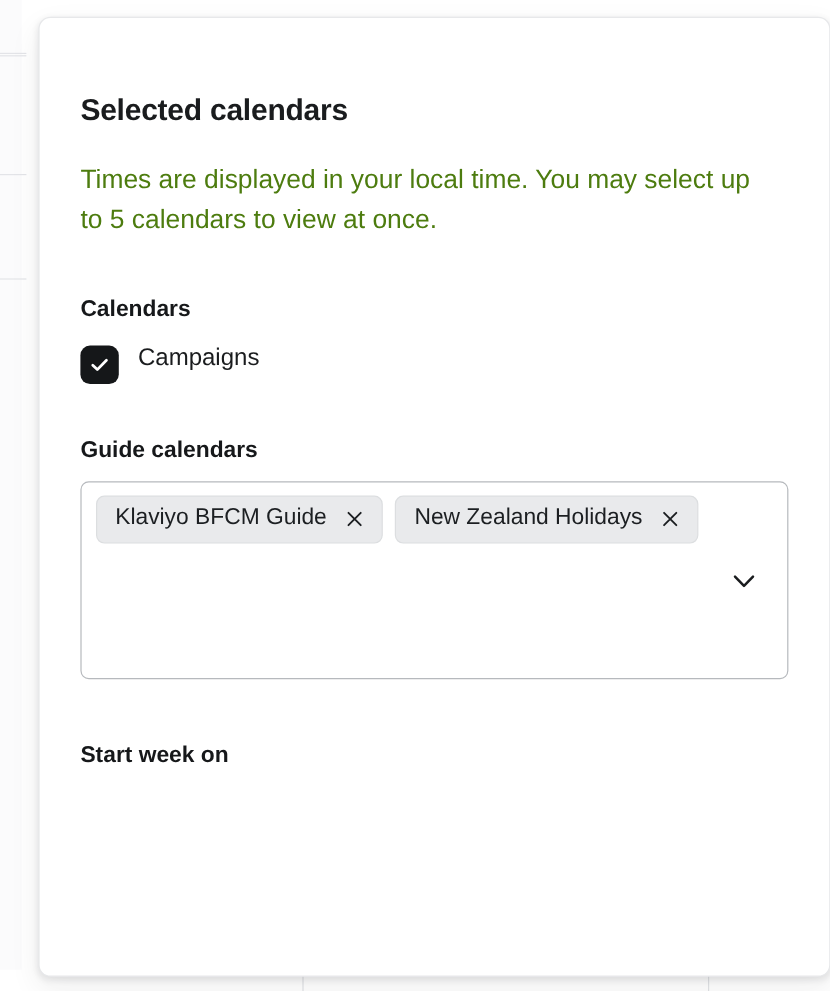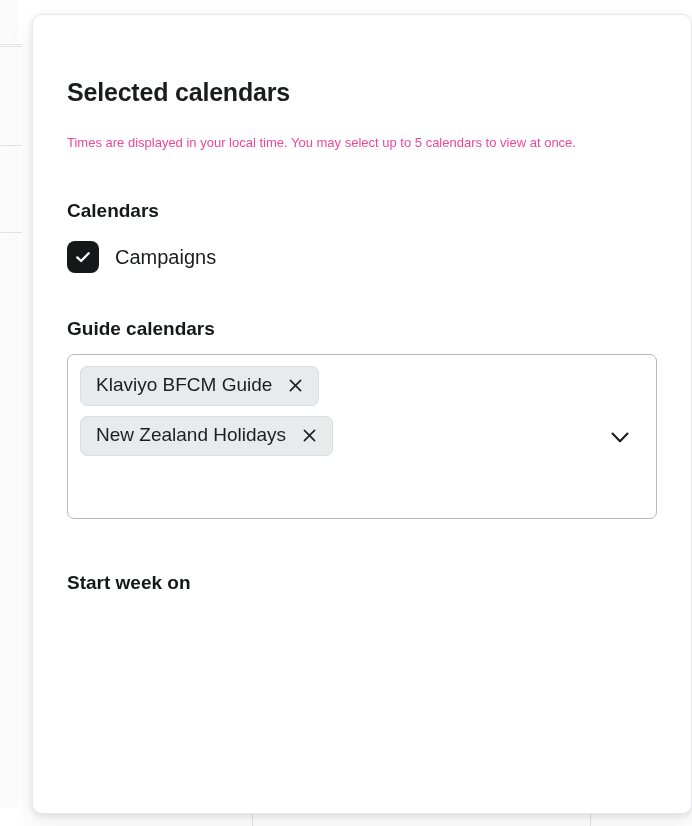--- a/index.html
+++ b/index.html
@@ -106,41 +106,41 @@
   .modal-title {
     font-size: 25px;
     font-weight: 700;
     color: #1a1c1e;
     letter-spacing: -0.2px;
     margin: 0;
     line-height: 1.2;
   }
 
   .modal-desc {
-    font-size: 13px;
+    font-size: 22px;
     font-weight: 400;
-    color: #ec4899;
+    color: #4d7c0f;
     line-height: 1.52;
     margin: 26px 0 0 0;
     max-width: 560px;
   }
 
   .section-label {
     font-size: 19px;
     font-weight: 700;
     color: #16181a;
     margin: 0;
     line-height: 1.25;
   }
 
   #calendars-section { margin-top: 46px; }
 
   .checkbox-row {
     display: flex;
-    align-items: center;
+    align-items: flex-start;
     margin-top: 18px;
     gap: 16px;
   }
   .checkbox-box {
     width: 32px;
     height: 32px;
     border-radius: 8px;
     background: #151719;
     display: flex;
     align-items: center;
@@ -164,21 +164,21 @@
     background: #ffffff;
     min-height: 165px;
     box-sizing: border-box;
     padding: 11px 12px 12px 12px;
     display: flex;
     align-items: flex-start;
     position: relative;
   }
   .chips {
     display: flex;
-    flex-direction: column;
+    flex-direction: row;
     align-items: flex-start;
     gap: 10px;
     flex: 1 1 auto;
     min-width: 0;
   }
   .chip {
     display: inline-flex;
     align-items: center;
     gap: 14px;
     background: #e9eaec;

